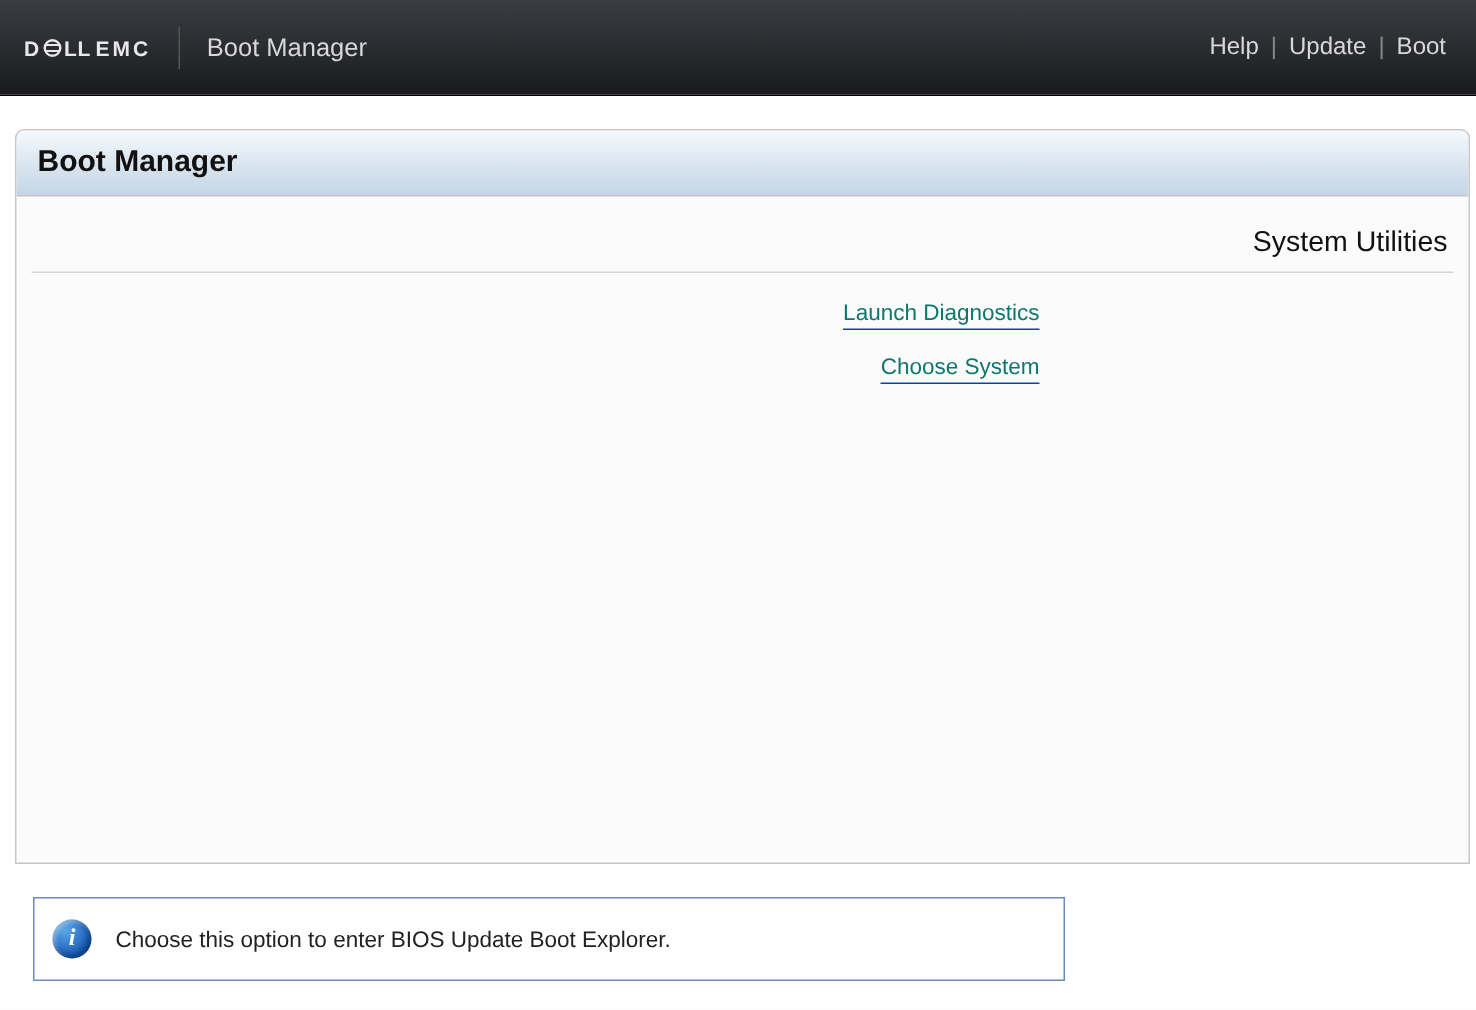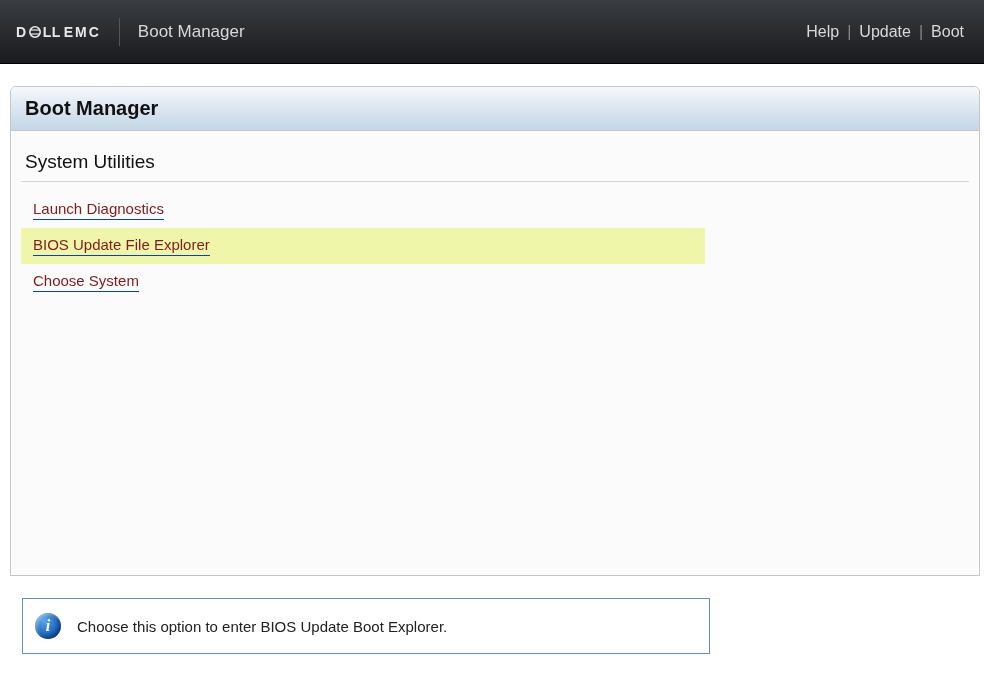--- a/index.html
+++ b/index.html
@@ -66,37 +66,38 @@
     .panel-header {
       background: linear-gradient(to bottom, #f5f9fc 0%, #dbe6f0 50%, #c4d6e6 100%);
       border-bottom: 1px solid #c6c6c6;
       padding: 10px 14px 10px 14px;
       font-size: 20px;
       font-weight: bold;
       color: #111;
     }
     .panel-body {
       padding: 14px 10px 0 10px;
+      text-align: right;
     }
     .section-title {
       font-size: 19px;
       font-weight: 400;
       color: #111;
       padding: 6px 4px 8px 4px;
       border-bottom: 1px solid #d6d6d6;
       margin-bottom: 10px;
     }
     .option {
       width: 684px;
       padding: 8px 12px;
       font-size: 15px;
       cursor: pointer;
     }
     .option-link {
-      color: #7f1d1d;
+      color: #0f766e;
       padding-bottom: 2px;
       border-bottom: 1px solid #0645ad;
       display: inline-block;
     }
     .option.highlight {
       background: #eff5a9;
     }
     .info-box {
       position: absolute;
       left: 22px;
@@ -156,23 +157,20 @@
 </div>
 
 <div class="main-panel">
   <div class="panel-header">Boot Manager</div>
   <div class="panel-body">
     <div class="section-title">System Utilities</div>
 
     <div class="option">
       <span class="option-link">Launch Diagnostics</span>
     </div>
-    <div class="option highlight">
-      <span class="option-link">BIOS Update File Explorer</span>
-    </div>
     <div class="option">
       <span class="option-link">Choose System</span>
     </div>
   </div>
 </div>
 
 <div class="info-box">
   <div class="info-icon">i</div>
   <div class="info-text">Choose this option to enter BIOS Update Boot Explorer.</div>
 </div>

